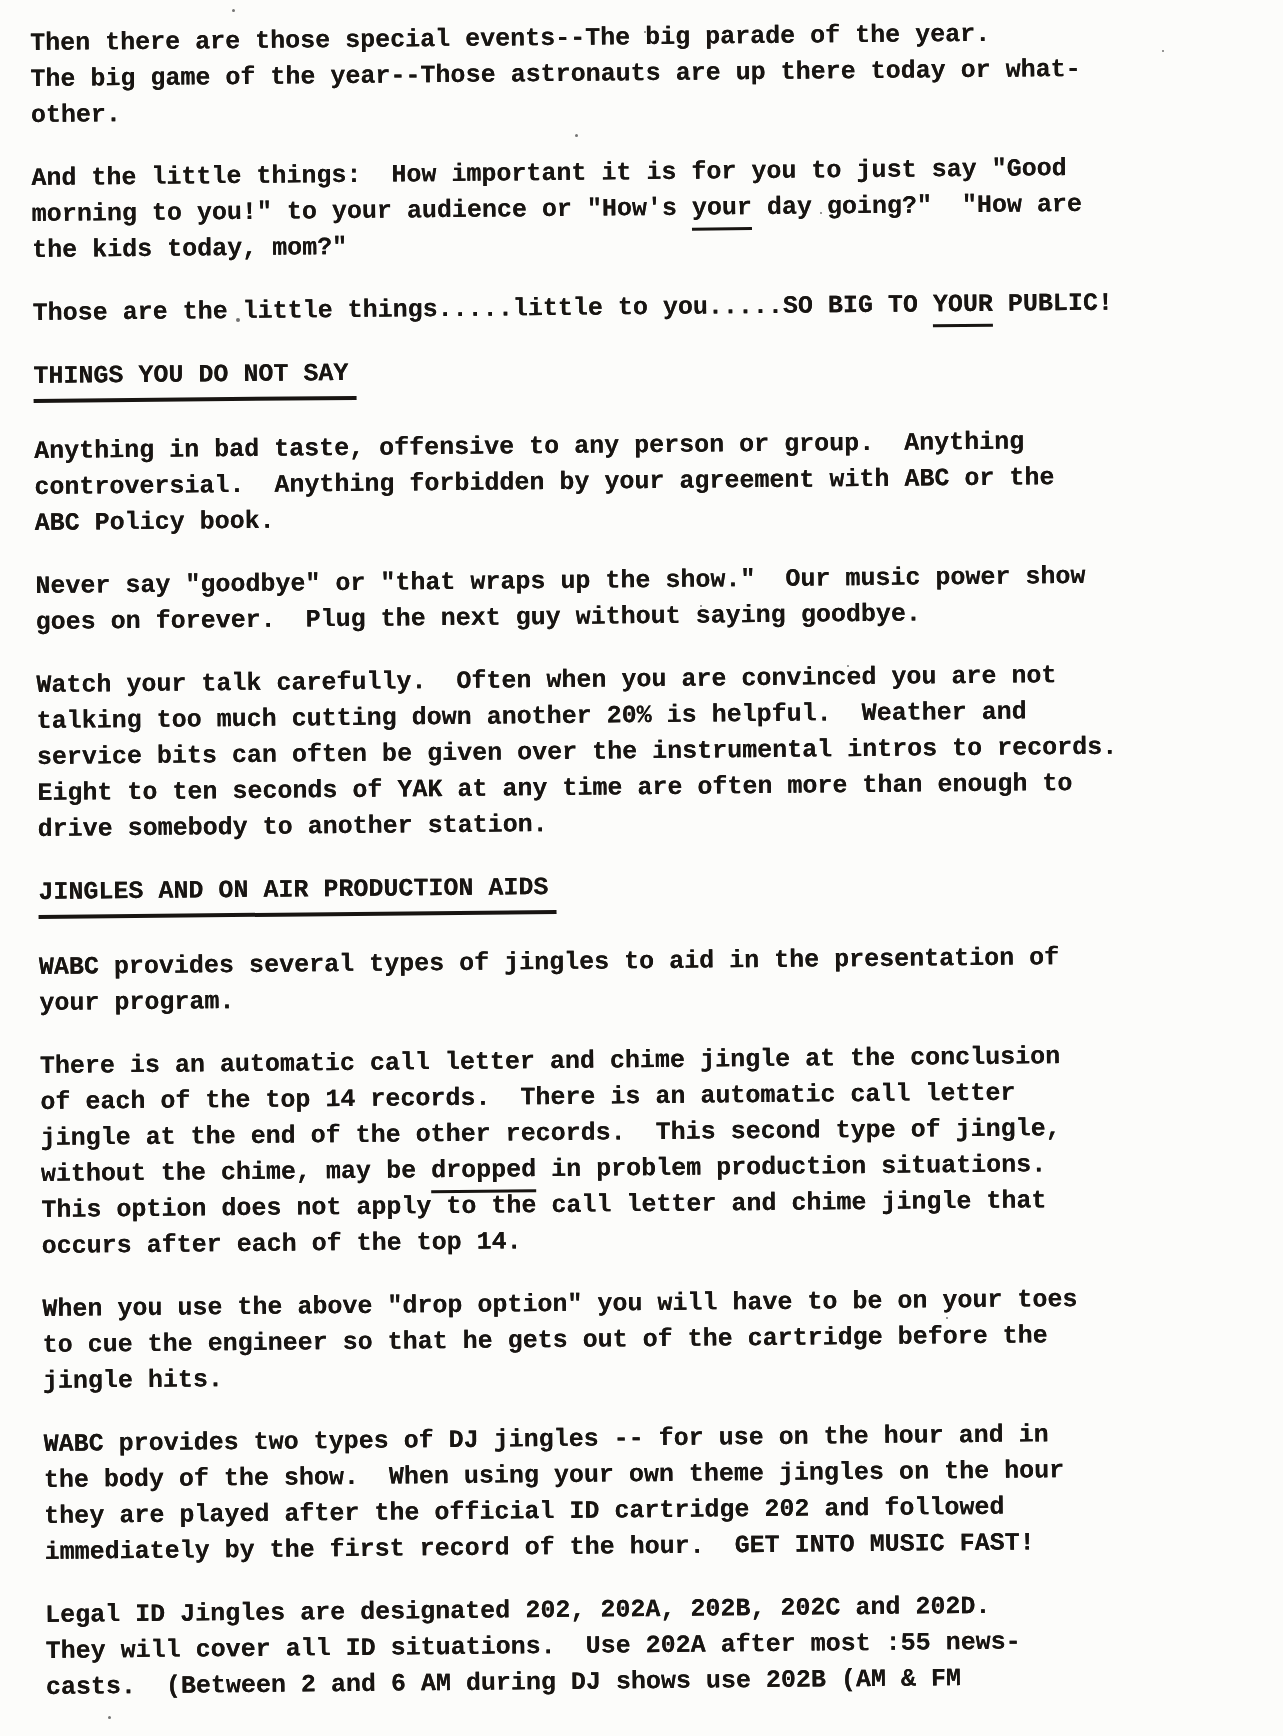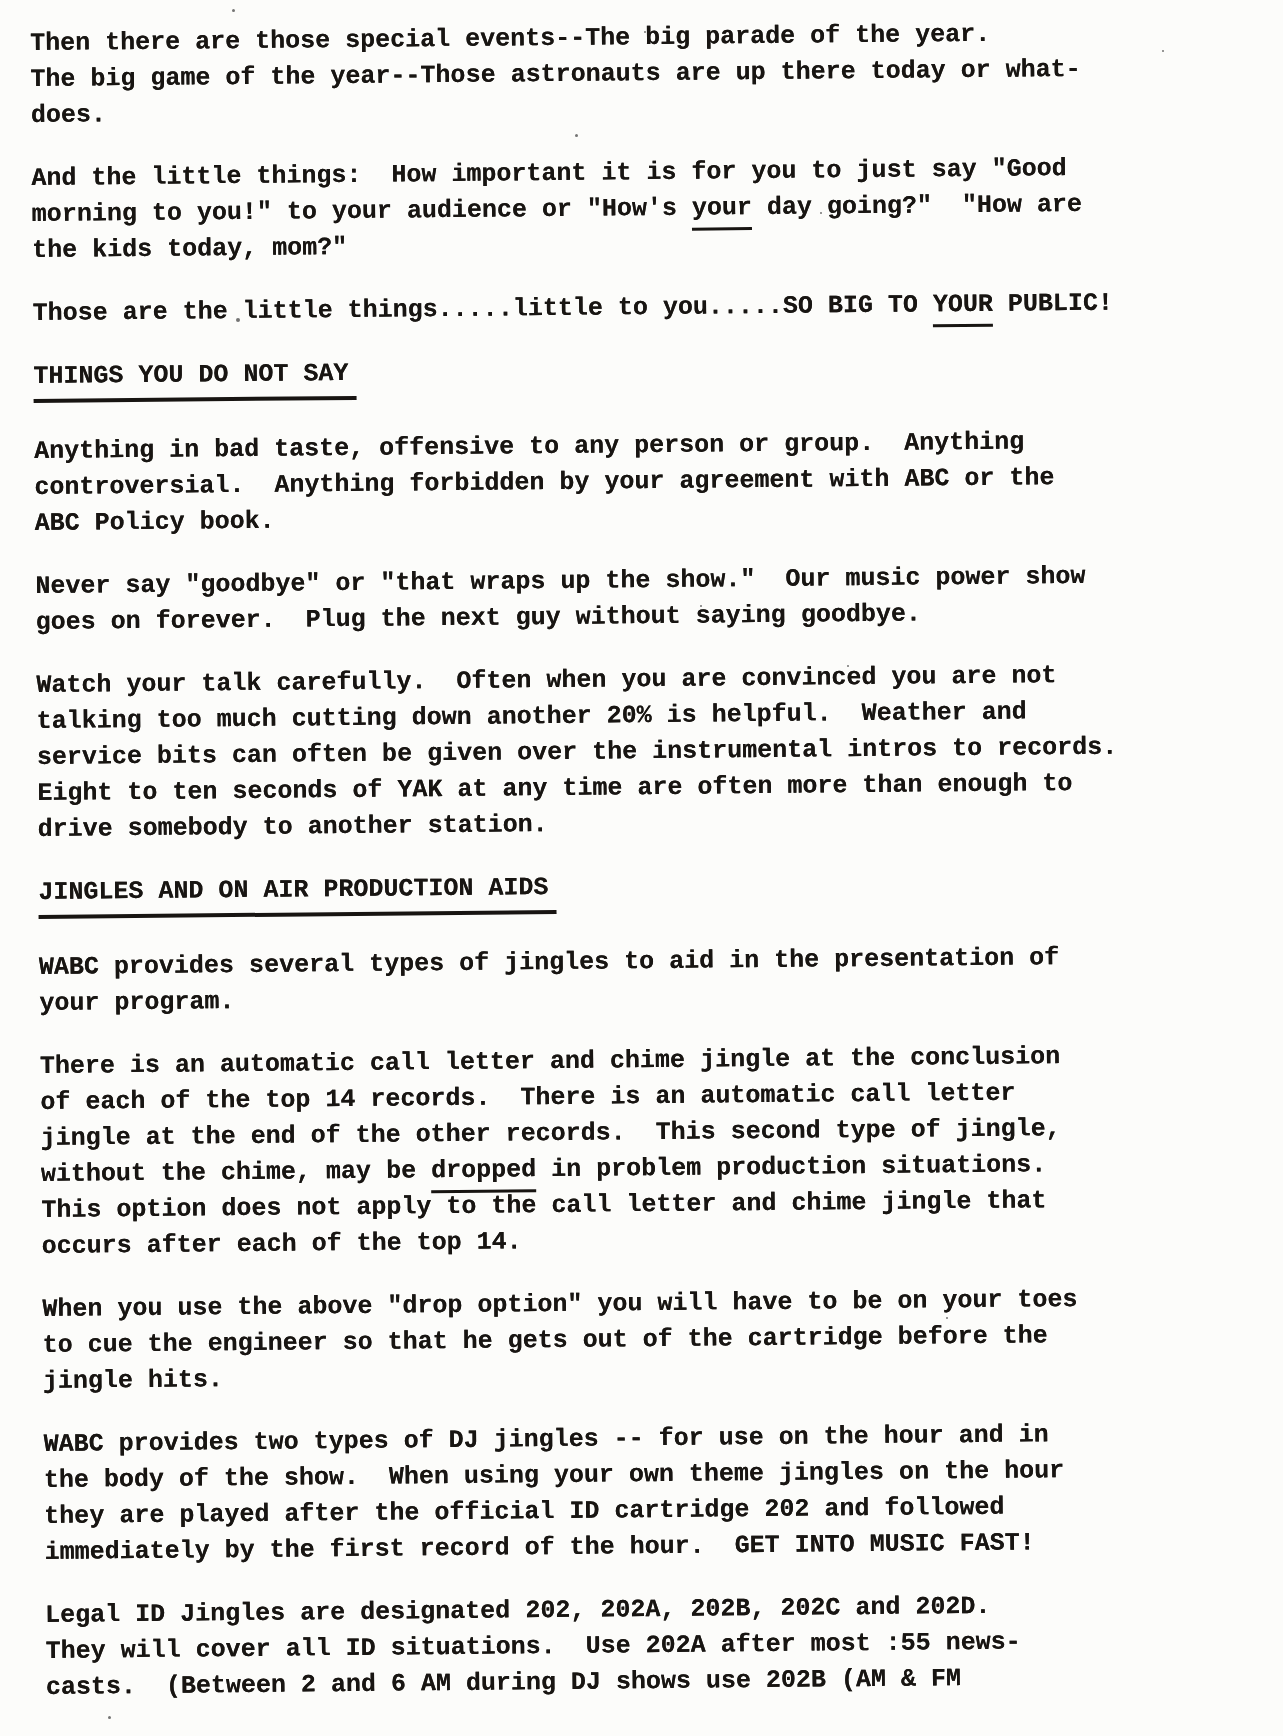--- a/index.html
+++ b/index.html
@@ -58,21 +58,21 @@
   <div class="speck" style="left:820px;top:212px;width:2px;height:2px;"></div>
   <div class="speck" style="left:847px;top:665px;width:2px;height:2px;"></div>
   <div class="speck" style="left:700px;top:605px;width:2px;height:2px;"></div>
   <div class="speck" style="left:946px;top:1317px;width:2px;height:2px;"></div>
   <div class="speck" style="left:108px;top:1716px;width:3px;height:3px;"></div>
 
   <div class="doc">
       <div class="block paragraph">
         <div class="line"><span>Then there are those special events--The big parade of the year.</span></div>
         <div class="line"><span>The big game of the year--Those astronauts are up there today or what-</span></div>
-        <div class="line"><span>does.</span></div>
+        <div class="line"><span>other.</span></div>
       </div>
       <div class="block paragraph">
         <div class="line"><span>And the little things:  How important it is for you to just say "Good</span></div>
         <div class="line"><span>morning to you!" to your audience or "How's </span><span class="u">your</span><span> day going?"  "How are</span></div>
         <div class="line"><span>the kids today, mom?"</span></div>
       </div>
       <div class="block paragraph">
         <div class="line"><span>Those are the little things.....little to you.....SO BIG TO </span><span class="u">YOUR</span><span> PUBLIC!</span></div>
       </div>
       <div class="block heading">

